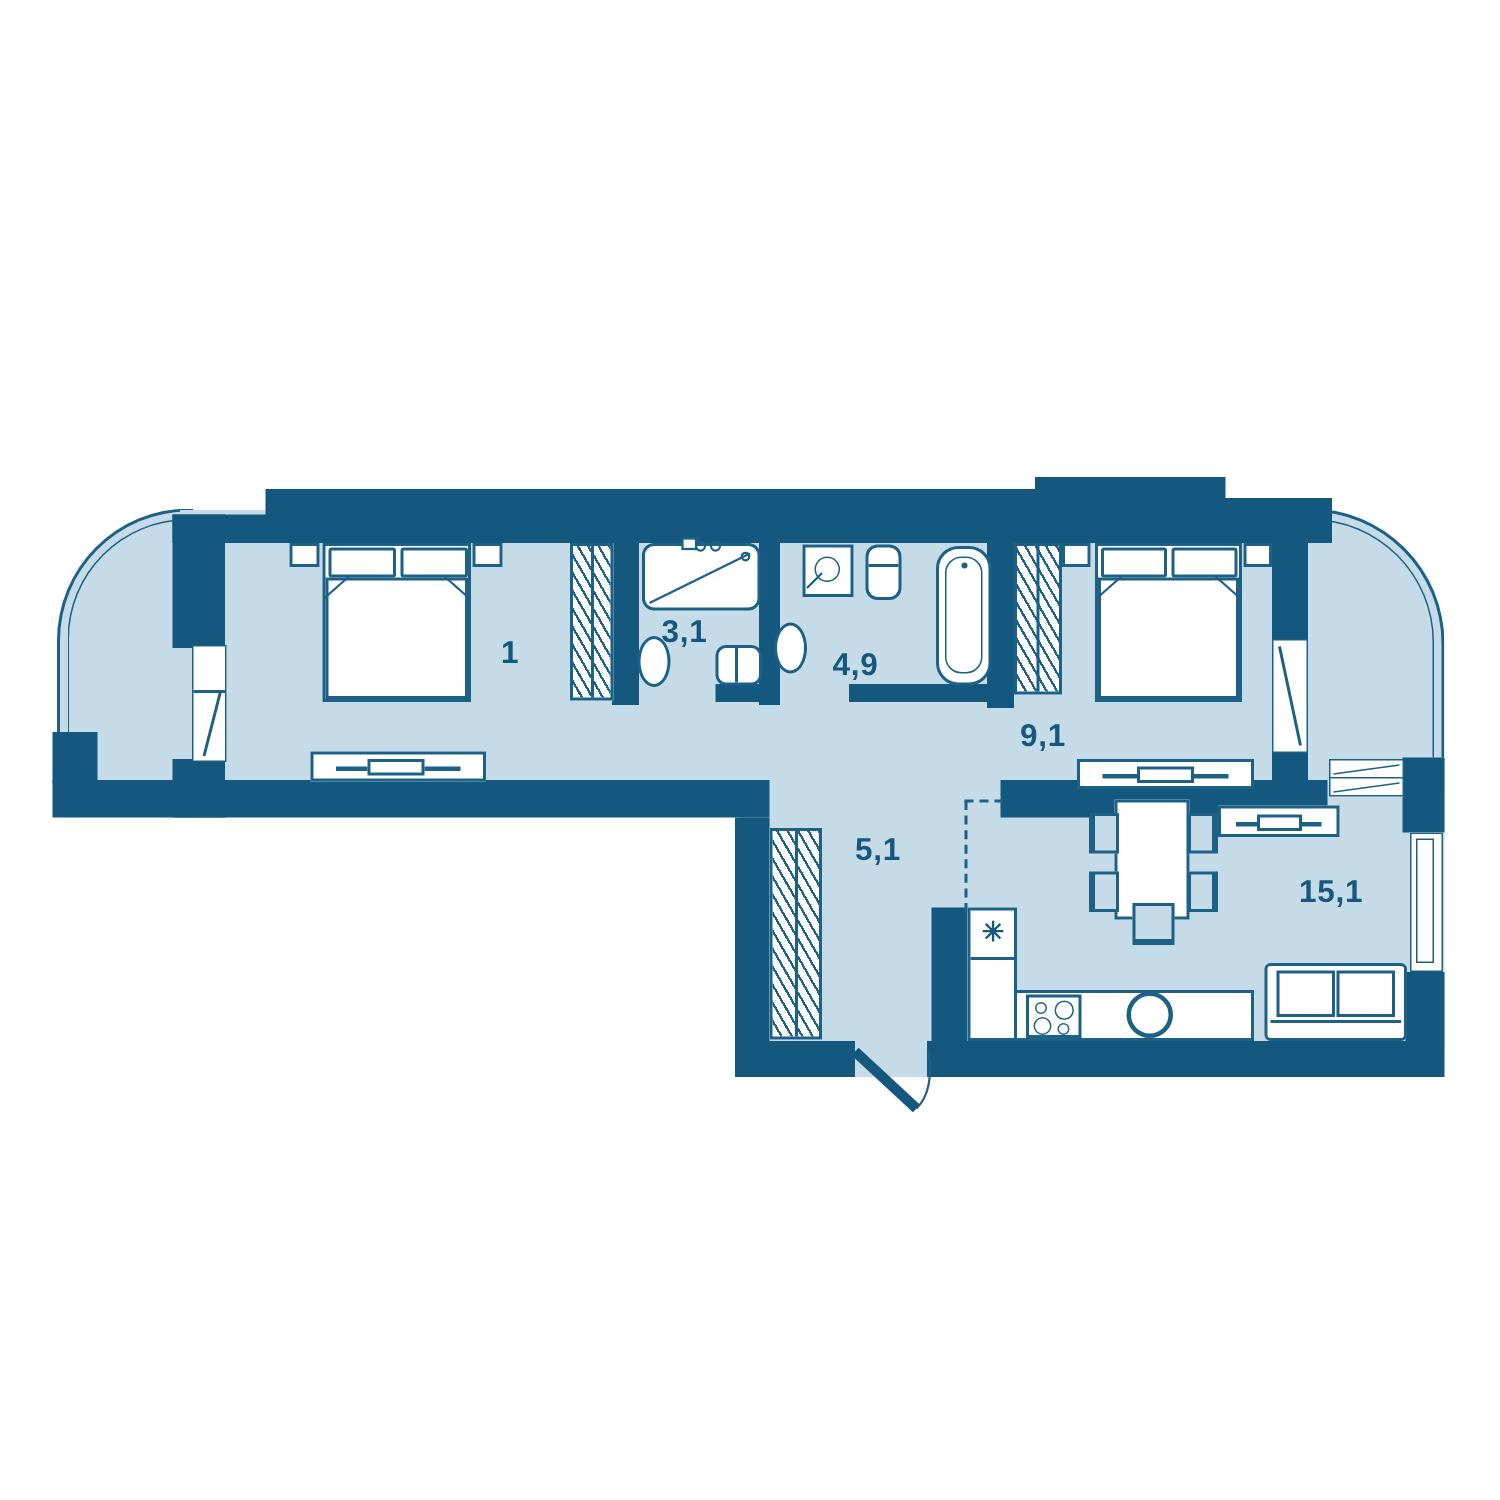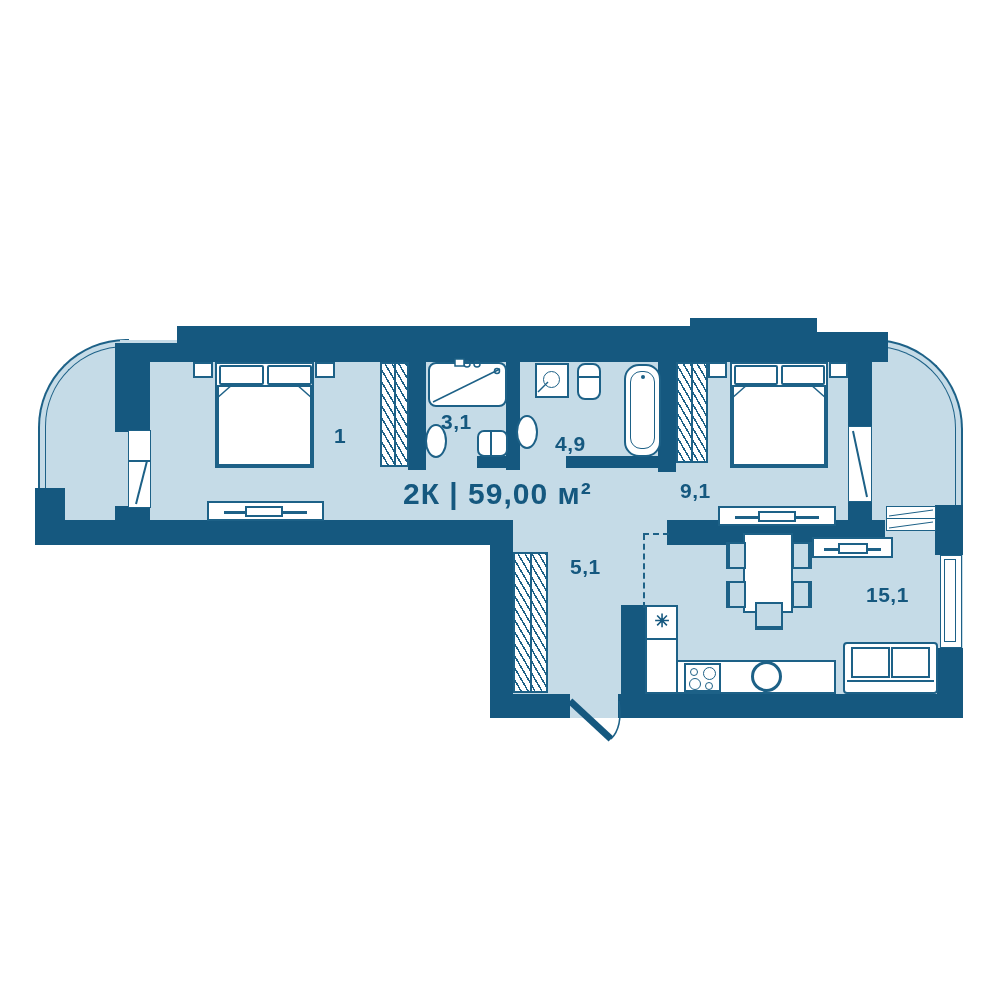--- a/index.html
+++ b/index.html
@@ -178,21 +178,20 @@
 
     <line x1="233" y1="384" x2="216" y2="399" stroke="#1d6187" stroke-width="1.5"></line>
     <line x1="296" y1="384" x2="313" y2="399" stroke="#1d6187" stroke-width="1.5"></line>
     <line x1="748" y1="384" x2="731" y2="399" stroke="#1d6187" stroke-width="1.5"></line>
     <line x1="810" y1="384" x2="827" y2="399" stroke="#1d6187" stroke-width="1.5"></line>
 
     <line x1="889" y1="516" x2="933" y2="510" stroke="#1d6187" stroke-width="1"></line>
     <line x1="889" y1="528" x2="933" y2="522" stroke="#1d6187" stroke-width="1"></line>
   </svg>
 
-  <div class="title" style="left:403px;top:477px;">2К | 59,00 м²</div>
   <div class="lbl" style="left:334px;top:424px;">1</div>
   <div class="lbl" style="left:441px;top:410px;">3,1</div>
   <div class="lbl" style="left:555px;top:400px;margin-top:32px;">4,9</div>
   <div class="lbl" style="left:680px;top:479px;">9,1</div>
   <div class="lbl" style="left:570px;top:555px;">5,1</div>
   <div class="lbl" style="left:866px;top:583px;">15,1</div>
 
 </div>
 
 </body></html>

